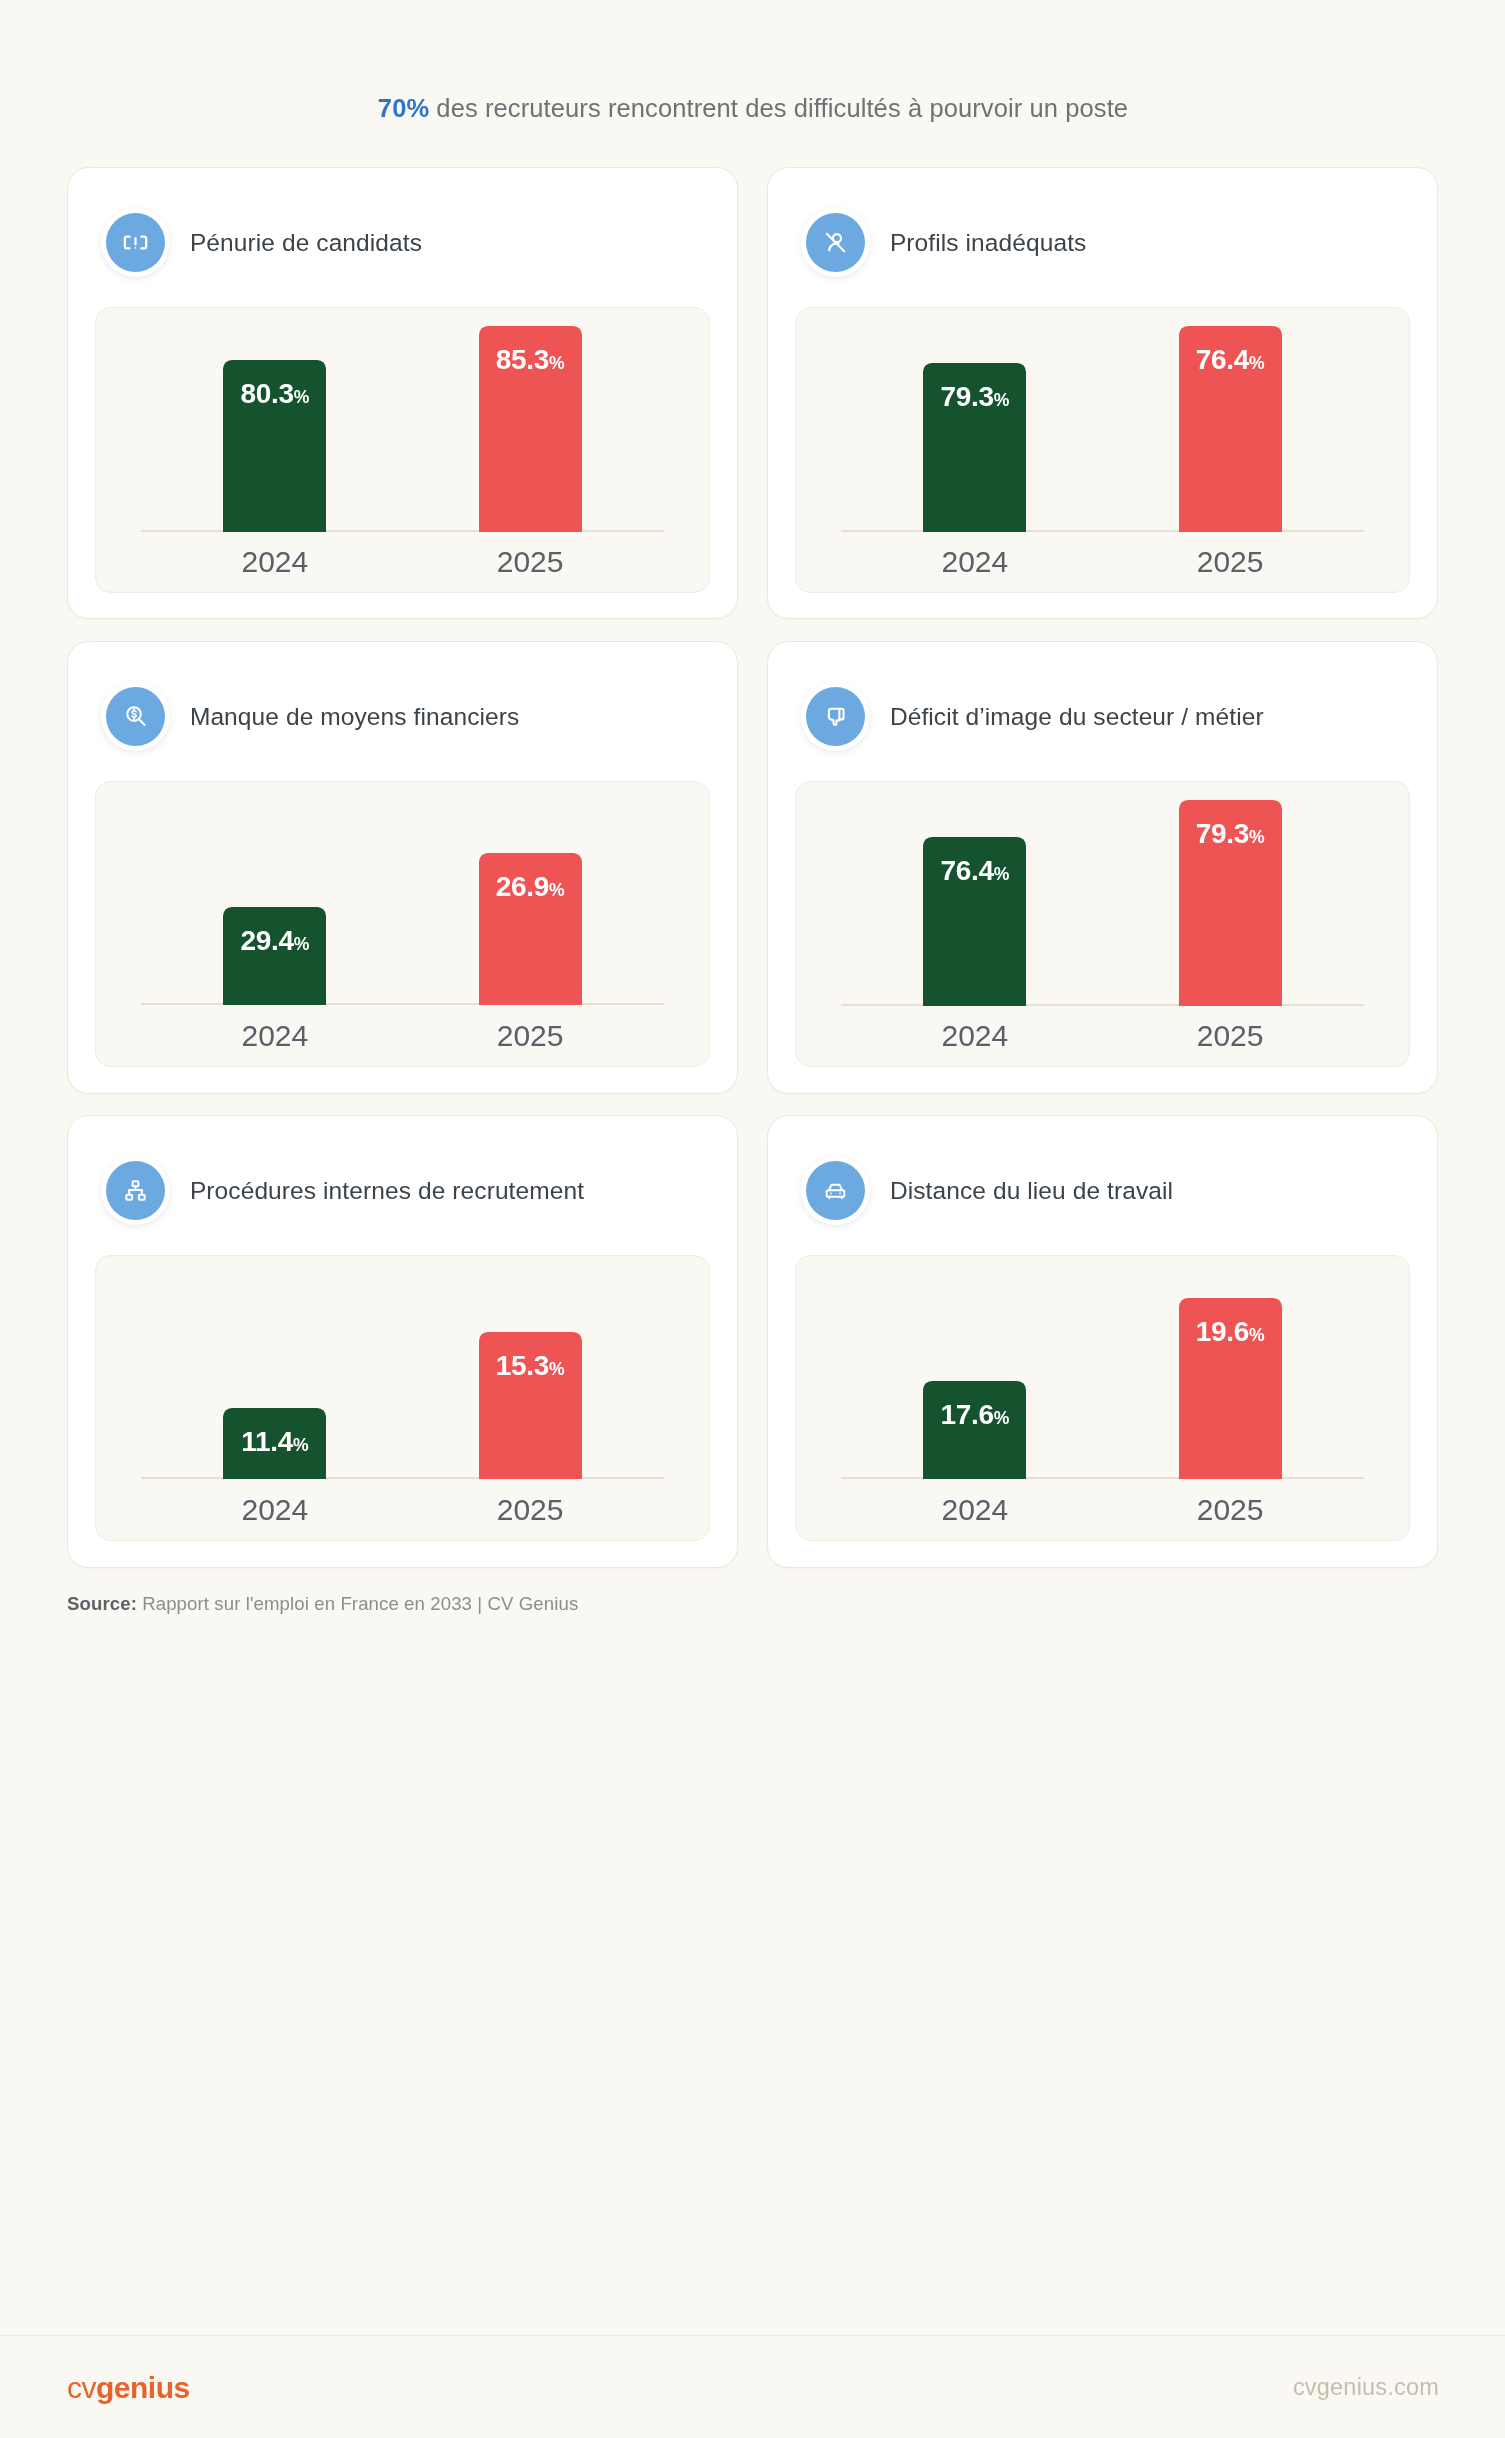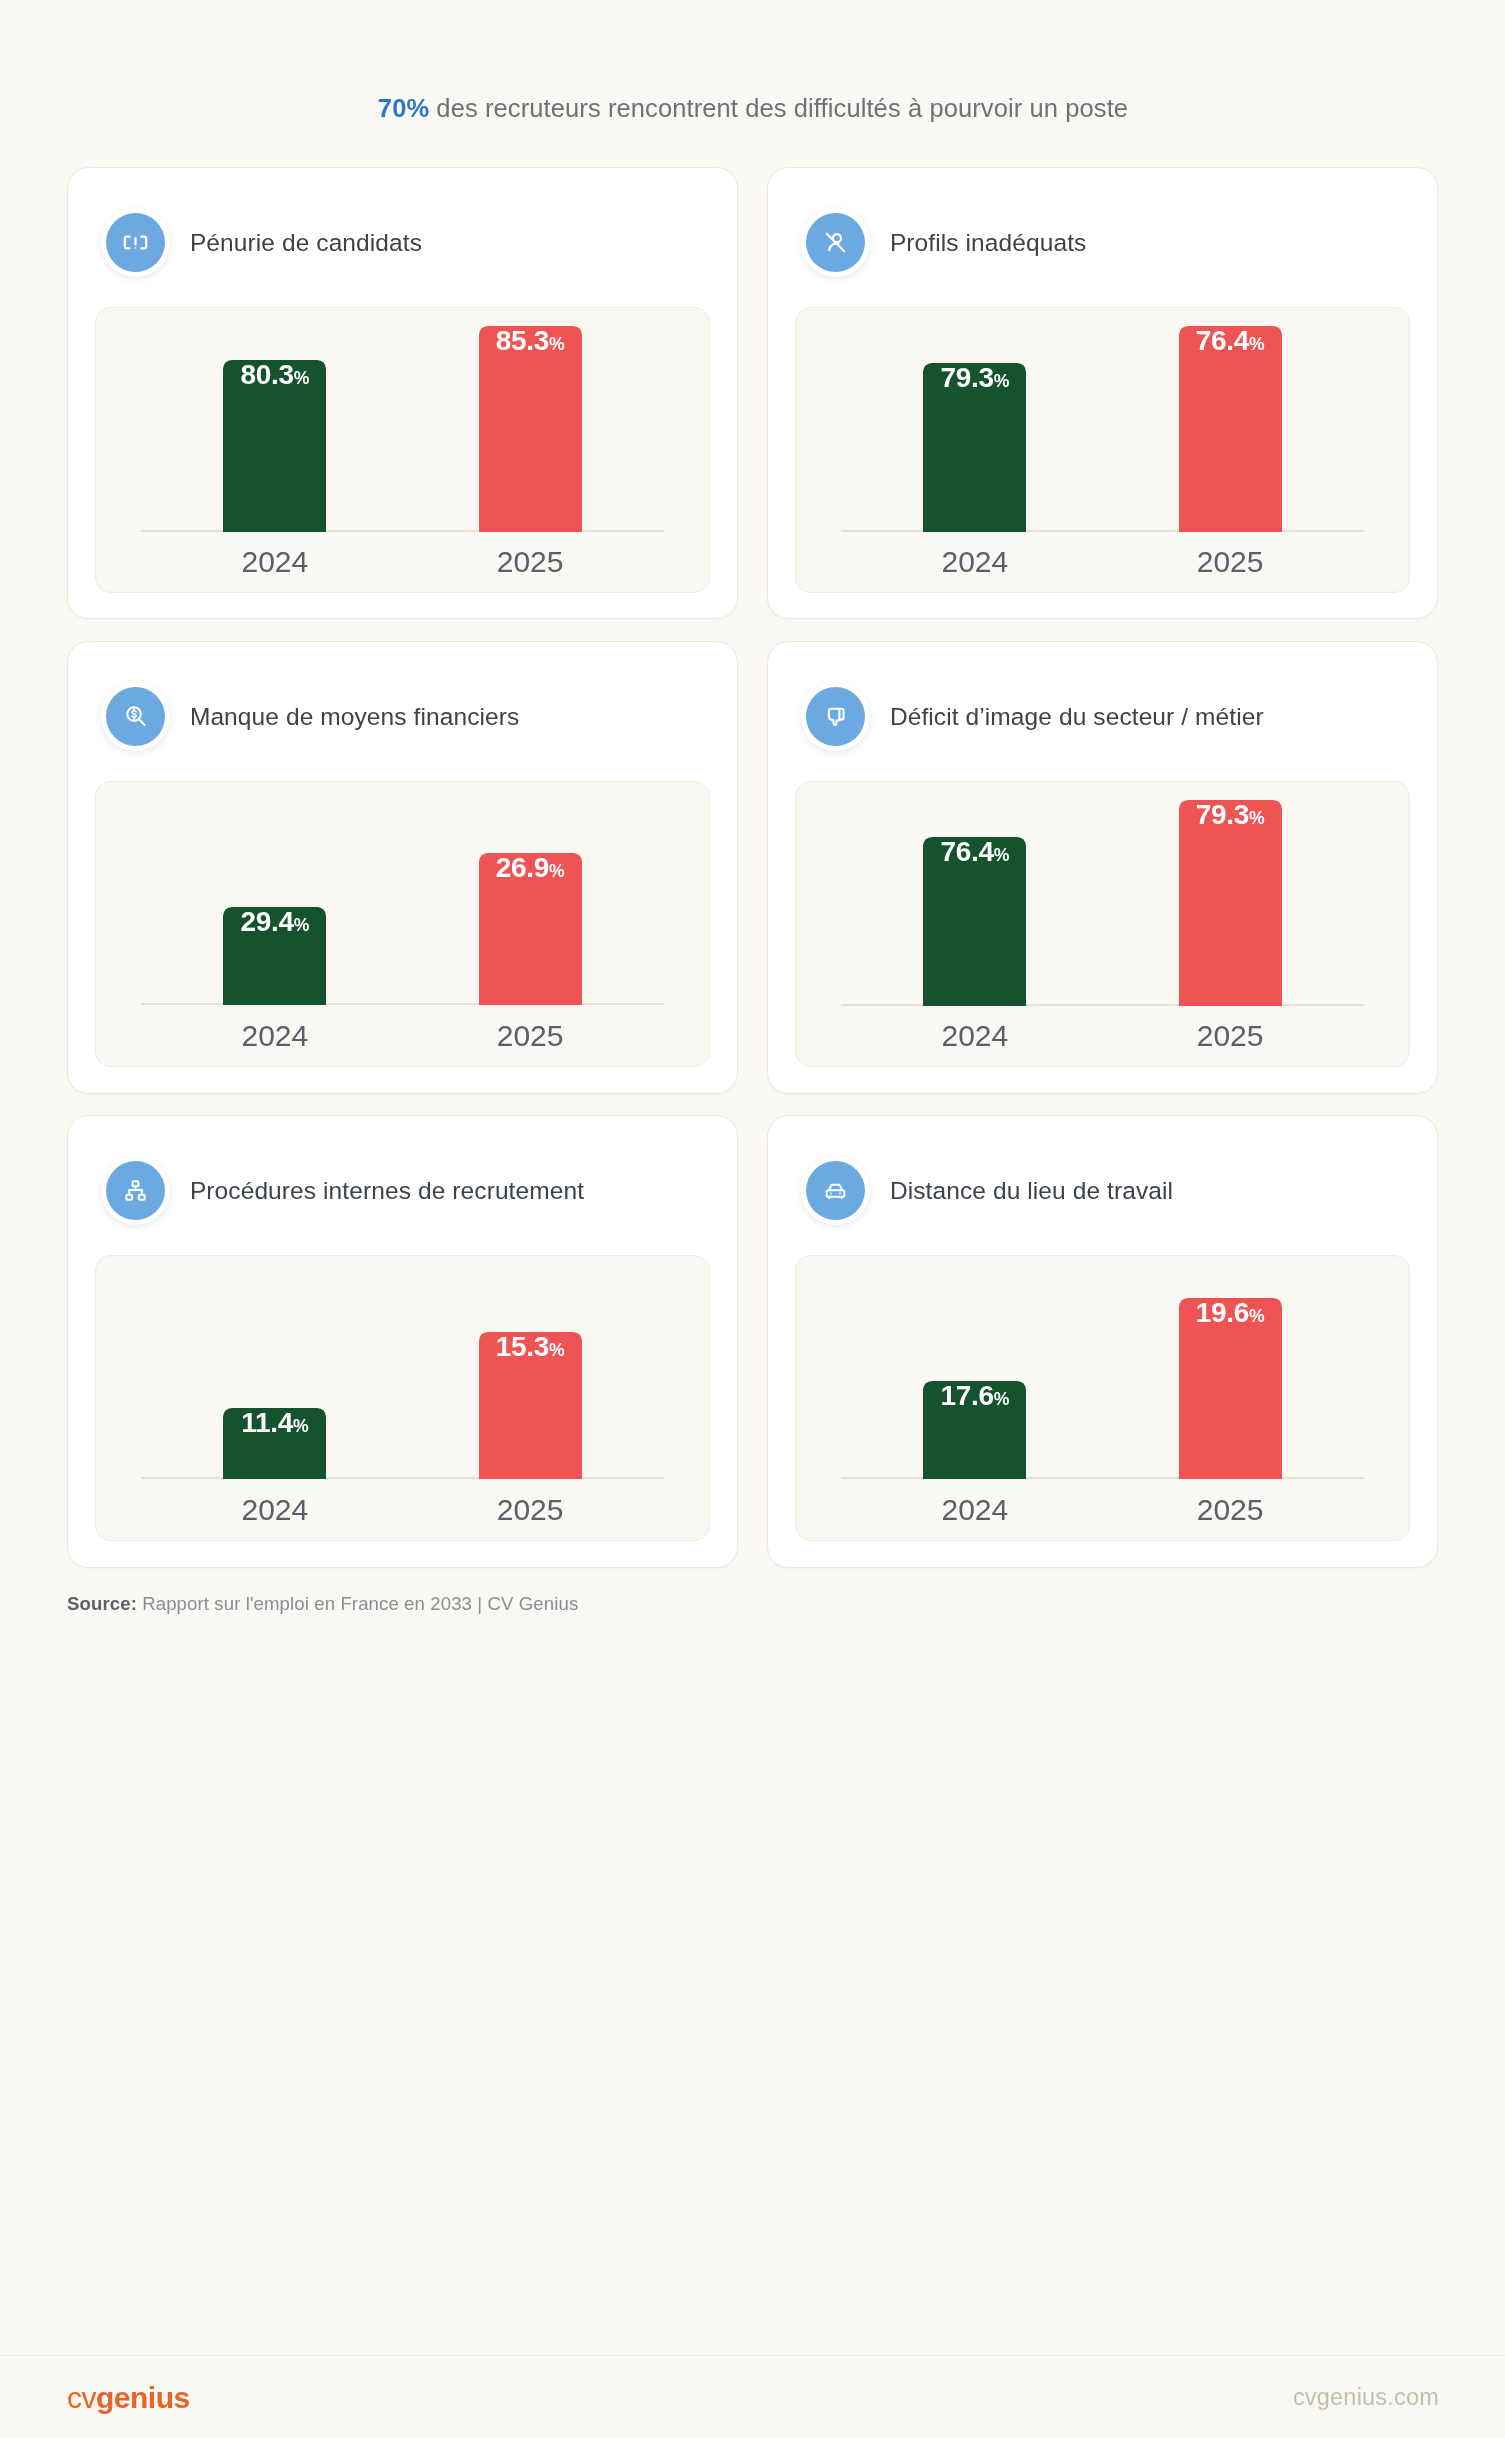--- a/index.html
+++ b/index.html
@@ -139,21 +139,21 @@
     align-items: flex-end;
     height: 100%;
   }
 
   .bar {
     width: 103px;
     border-radius: 8.8px 8.8px 0 0;
     display: flex;
     justify-content: center;
     align-items: flex-start;
-    padding-top: 1px;
+    padding-top: 20px;
     position: relative;
     z-index: 1;
   }
   .bar.y2024 { background: #14532d; }
   .bar.y2025 { background: #EE5454; }
 
   .bar-label {
     color: #FFFFFF;
     font-weight: 700;
     font-size: 28px;
@@ -188,21 +188,21 @@
     margin: 25.5px 67px 0 67px;
     font-size: 18.6px;
     color: #8A8D91;
     letter-spacing: 0.1px;
   }
   .source b { color: #5D6166; font-weight: 700; }
 
   
   .footer {
     margin-top: auto;
-    height: 84px;
+    height: 104px;
     border-top: 1px solid #EFE9DC;
     display: flex;
     align-items: center;
     justify-content: space-between;
     padding: 0 67px;
   }
   .logo {
     font-size: 30px;
     color: #E8632A;
     letter-spacing: -0.5px;

